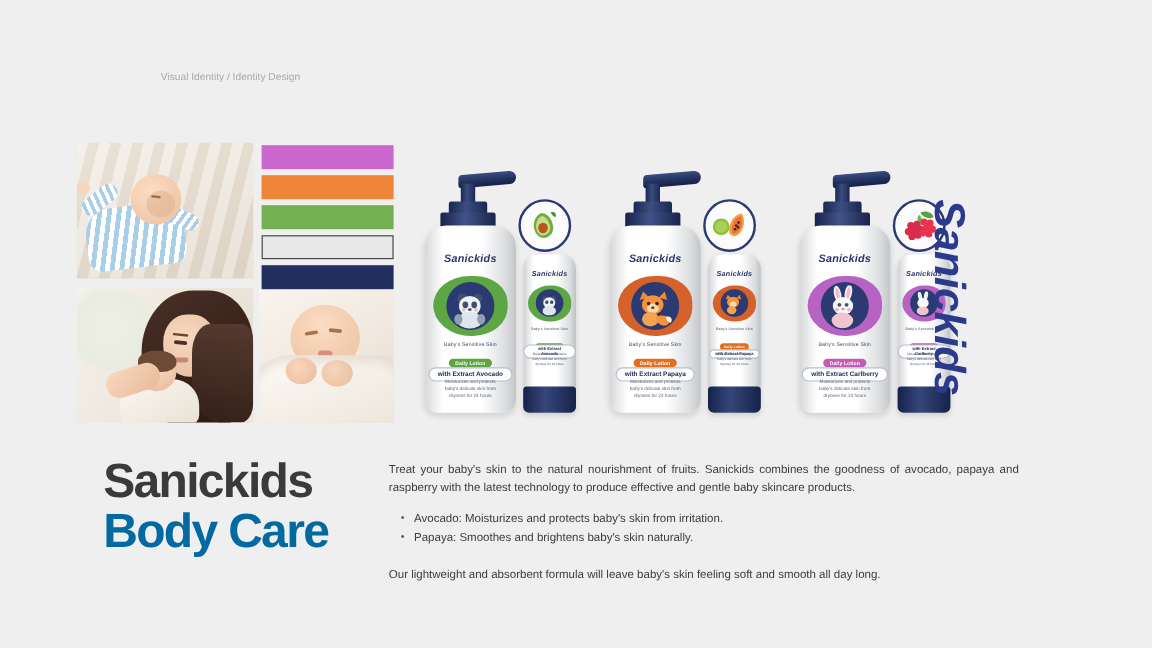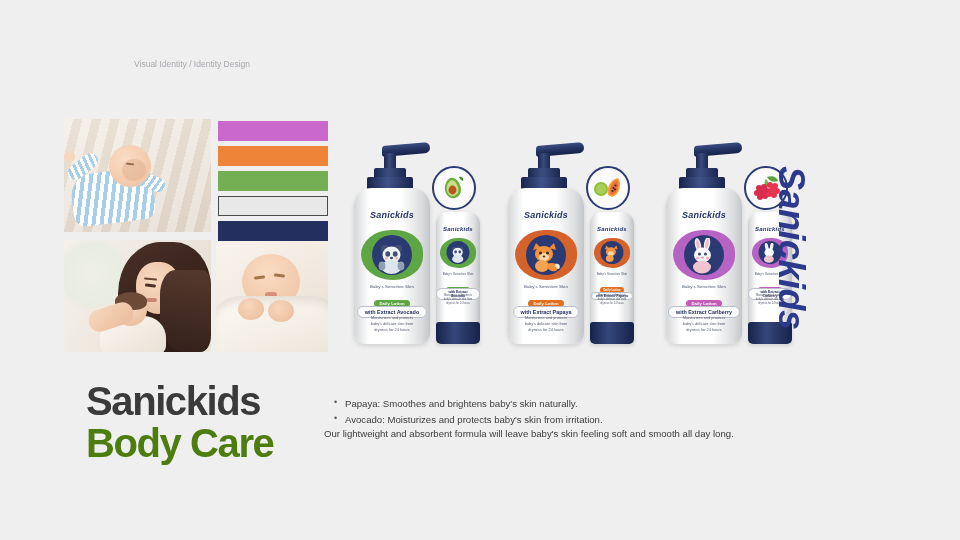--- a/index.html
+++ b/index.html
@@ -178,30 +178,30 @@
 
   
   .vbrand { position:absolute; left:812px; top:166px; width:190px;
     transform:rotate(90deg); transform-origin:left top;
     font-size:36px; font-weight:bold; font-style:italic; color:#2b3a8c;
     letter-spacing:-0.5px; white-space:nowrap; }
 
   
   .big-title { position:absolute; left:86px; top:381px; }
   .bt1 { font-size:40px; font-weight:bold; color:#3a3a3a; letter-spacing:-1.4px; line-height:1.04; }
-  .bt2 { font-size:40px; font-weight:bold; color:#4d7c0f; letter-spacing:-1.4px; line-height:1.04; }
+  .bt2 { font-size:40px; font-weight:bold; color:#0369a1; letter-spacing:-1.4px; line-height:1.04; }
 
   .copy { position:absolute; left:324px; top:385px; width:525px; }
   .para { font-size:9.6px; line-height:1.52; color:#3c3c3c; text-align:justify; }
   .bullets { list-style:none; margin:11px 0 0 10px; }
   .bullets li { font-size:9.6px; line-height:1.62; color:#3c3c3c; position:relative;
     padding-left:11px; }
   .bullets li:before { content:"•"; position:absolute; left:0; top:-1px;
     font-size:9px; color:#5a5a5a; }
-  .closing { margin-top:0; font-size:9.6px; line-height:1.52; color:#3c3c3c; }
+  .closing { margin-top:17px; font-size:9.6px; line-height:1.52; color:#3c3c3c; }
 </style>
 </head>
 <body>
 
 <div class="header">
   <div class="header-sub">Visual Identity / Identity Design</div>
 </div>
 
 <div class="collage">
 
@@ -485,18 +485,19 @@
 </div>
 
 <div class="vbrand">Sanickids</div>
 
 <div class="big-title">
   <div class="bt1">Sanickids</div>
   <div class="bt2">Body Care</div>
 </div>
 
 <div class="copy">
+  <div class="para">Treat your baby's skin to the natural nourishment of fruits. Sanickids combines the goodness of avocado, papaya and raspberry with the latest technology to produce effective and gentle baby skincare products.</div>
   <ul class="bullets">
+    <li>Avocado: Moisturizes and protects baby's skin from irritation.</li>
     <li>Papaya: Smoothes and brightens baby's skin naturally.</li>
-    <li>Avocado: Moisturizes and protects baby's skin from irritation.</li>
   </ul>
   <div class="closing">Our lightweight and absorbent formula will leave baby's skin feeling soft and smooth all day long.</div>
 </div>
 
 </body></html>

